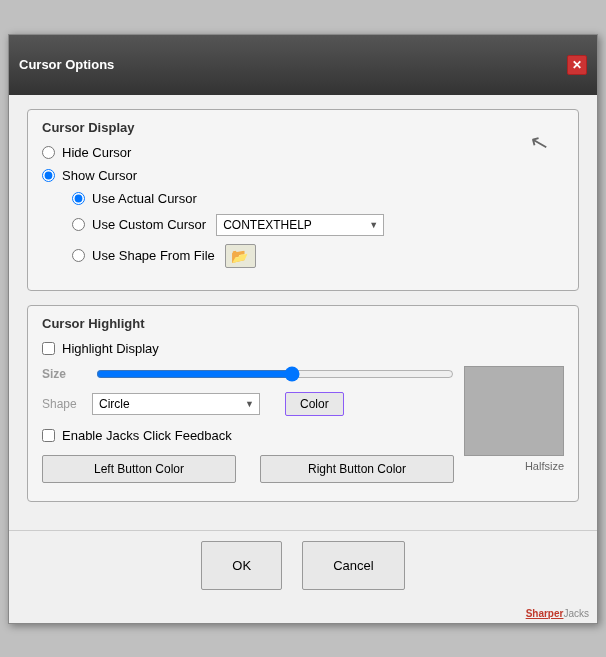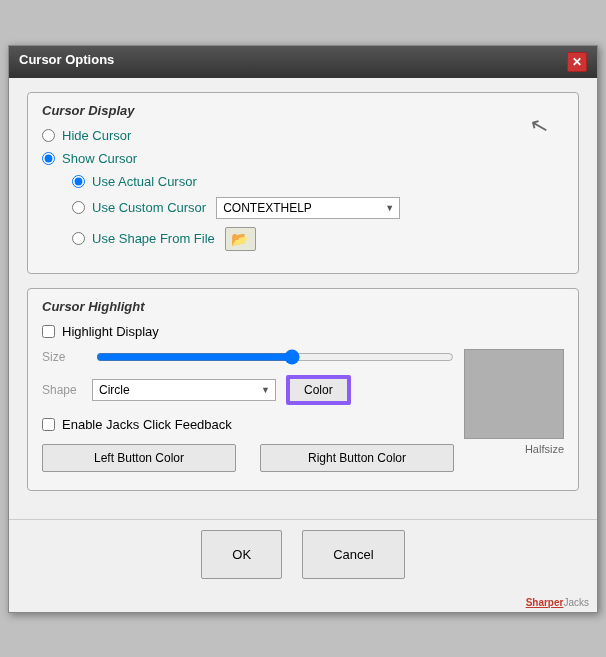--- a/index.html
+++ b/index.html
@@ -15,23 +15,23 @@
     }
     .window {
       width: 590px;
       background: #f0f0f0;
       border: 1px solid #888;
       box-shadow: 2px 2px 8px rgba(0,0,0,0.4);
     }
     .titlebar {
       background: linear-gradient(to bottom, #555, #333);
       color: white;
-      padding: 6px 10px;
-      display: flex;
-      align-items: flex-start;
+      padding: 20px 10px;
+      display: flex;
+      align-items: center;
       justify-content: space-between;
       font-size: 13px;
       font-weight: bold;
     }
     .close-btn {
       background: #cc3333;
       border: 1px solid #aa2222;
       color: white;
       width: 20px;
       height: 20px;
@@ -52,33 +52,32 @@
       padding: 10px 14px 14px 14px;
       margin-bottom: 14px;
       position: relative;
       background: #f5f5f5;
     }
     .section-title {
       font-weight: bold;
       font-size: 13px;
       color: #333;
       margin-bottom: 10px;
-      font-style: italic;
     }
     .radio-row {
       display: flex;
       align-items: center;
       margin-bottom: 8px;
     }
     .radio-row input[type=radio] {
       margin-right: 7px;
       cursor: pointer;
     }
     .radio-label {
-      color: #0f766e;
+      color: #000000;
       cursor: pointer;
     }
     .sub-options {
       margin-left: 30px;
       margin-top: 4px;
     }
     .custom-row {
       display: flex;
       align-items: center;
       margin-bottom: 8px;
@@ -94,21 +93,21 @@
     }
     select {
       padding: 3px 6px;
       font-size: 12px;
       border: 1px solid #aaa;
       background: white;
       appearance: none;
       -webkit-appearance: none;
       padding-right: 20px;
       cursor: pointer;
-      width: 184px;
+      width: 168px;
     }
     .select-wrapper {
       position: relative;
       display: inline-block;
     }
     .select-wrapper::after {
       content: '▼';
       font-size: 9px;
       position: absolute;
       right: 6px;
@@ -148,41 +147,42 @@
     }
     .slider-row {
       display: flex;
       align-items: center;
       margin-bottom: 10px;
     }
     .slider-label {
       width: 50px;
       color: #999;
       font-size: 12px;
+      font-weight: bold;
     }
     input[type=range] {
       flex: 1;
       margin-left: 4px;
       cursor: pointer;
     }
     .shape-row {
       display: flex;
       align-items: center;
       margin-bottom: 12px;
     }
     .shape-label {
       width: 50px;
       color: #999;
       font-size: 12px;
     }
     .color-btn {
-      margin-left: 10px;
+      margin-left: 25px;
       padding: 4px 14px;
       background: #e8e8e8;
-      border: 4px solid #8b5cf6;
+      border: 1px solid #8b5cf6;
       border-radius: 2px;
       cursor: pointer;
       font-size: 12px;
     }
     .preview-box {
       width: 100px;
       height: 90px;
       background: #b0b0b0;
       border: 1px solid #999;
       display: flex;

